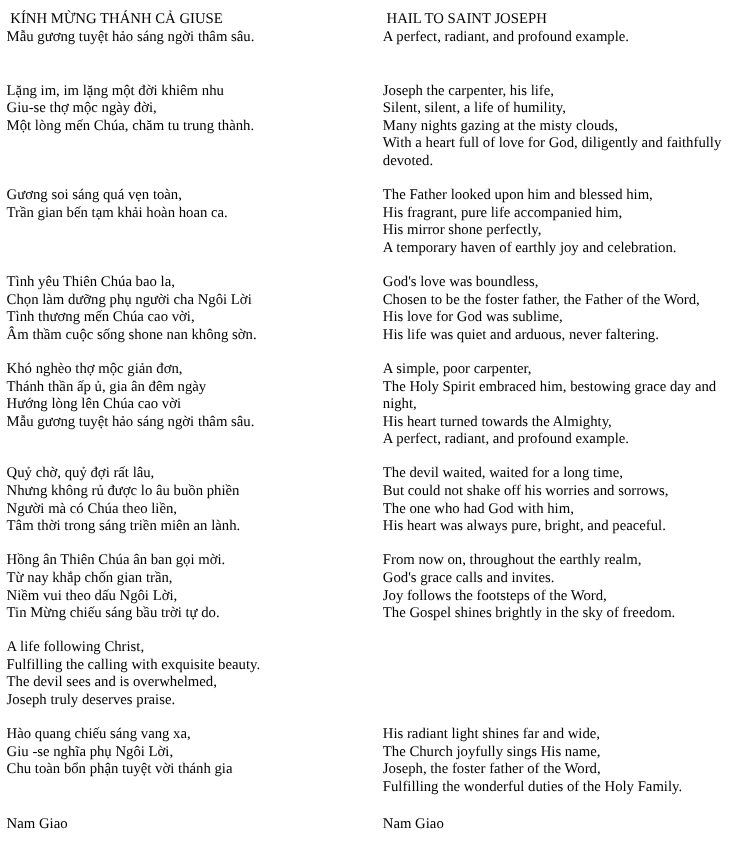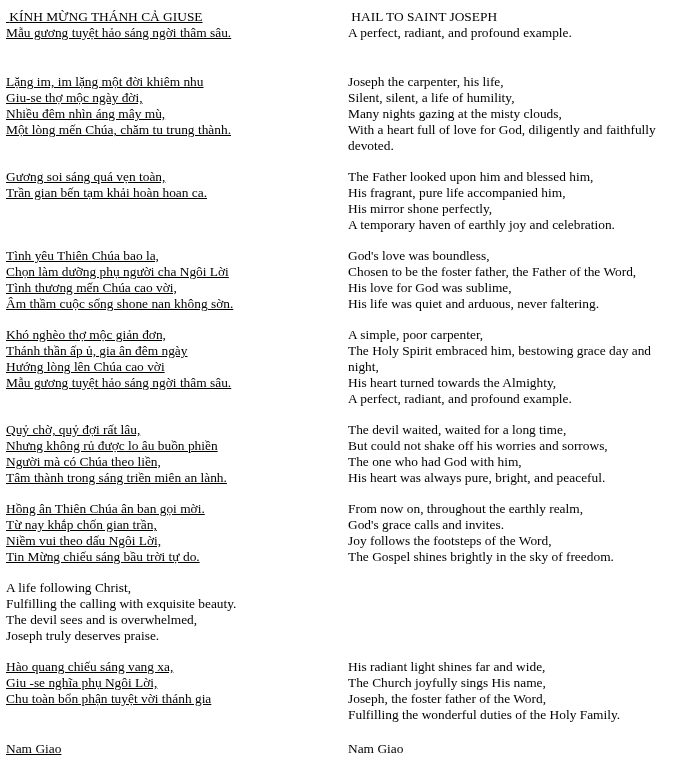--- a/index.html
+++ b/index.html
@@ -24,21 +24,20 @@
     display: flex;
     align-items: flex-start;
     margin-bottom: 15px;
   }
   .title-row {
     margin-bottom: 33px;
   }
   .col-vi {
     flex: 0 0 342px;
     width: 342px;
-    text-decoration: underline;
   }
   .col-en {
     flex: 0 0 330px;
     width: 330px;
   }
   .line {
     white-space: pre-wrap;
   }
   .footer-row {
     margin-top: 18px;
@@ -59,21 +58,20 @@
       <div class="line"> HAIL TO SAINT JOSEPH</div>
       <div class="line">A perfect, radiant, and profound example.</div>
     </div>
   </div>
 
   <div id="stanza-list">
       <div class="row">
         <div class="col-vi">
           <div class="line">Lặng im, im lặng một đời khiêm nhu</div>
           <div class="line">Giu-se thợ mộc ngày đời,</div>
-          <div class="line">Nhiều đêm nhìn áng mây mù,</div>
           <div class="line">Một lòng mến Chúa, chăm tu trung thành.</div>
         </div>
         <div class="col-en">
           <div class="line">Joseph the carpenter, his life,</div>
           <div class="line">Silent, silent, a life of humility,</div>
           <div class="line">Many nights gazing at the misty clouds,</div>
           <div class="line">With a heart full of love for God, diligently and faithfully devoted.</div>
         </div>
       </div>
       <div class="row">
@@ -114,21 +112,21 @@
           <div class="line">The Holy Spirit embraced him, bestowing grace day and night,</div>
           <div class="line">His heart turned towards the Almighty,</div>
           <div class="line">A perfect, radiant, and profound example.</div>
         </div>
       </div>
       <div class="row">
         <div class="col-vi">
           <div class="line">Quỷ chờ, quỷ đợi rất lâu,</div>
           <div class="line">Nhưng không rủ được lo âu buồn phiền</div>
           <div class="line">Người mà có Chúa theo liền,</div>
-          <div class="line">Tâm thành trong sáng triền miên an lành.</div>
+          <div class="line">Tâm thời trong sáng triền miên an lành.</div>
         </div>
         <div class="col-en">
           <div class="line">The devil waited, waited for a long time,</div>
           <div class="line">But could not shake off his worries and sorrows,</div>
           <div class="line">The one who had God with him,</div>
           <div class="line">His heart was always pure, bright, and peaceful.</div>
         </div>
       </div>
       <div class="row">
         <div class="col-vi">

